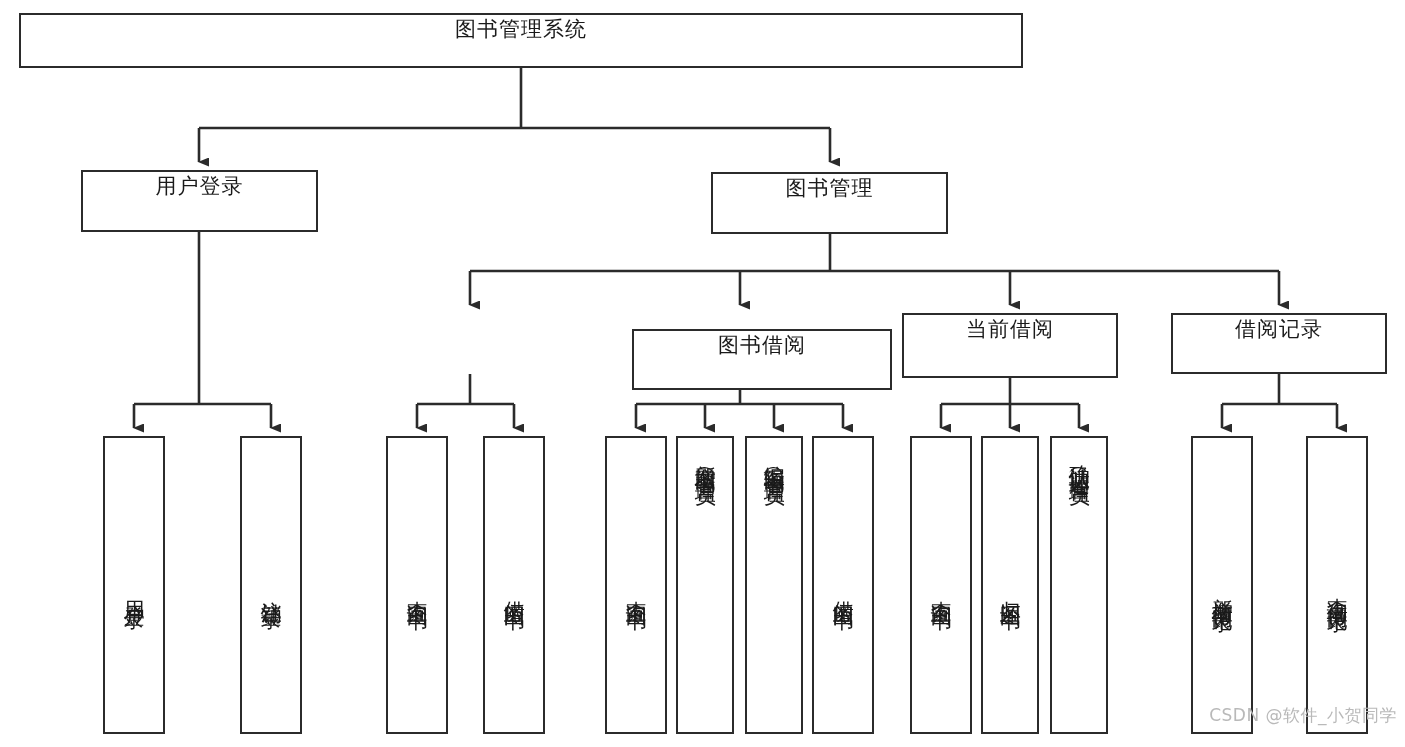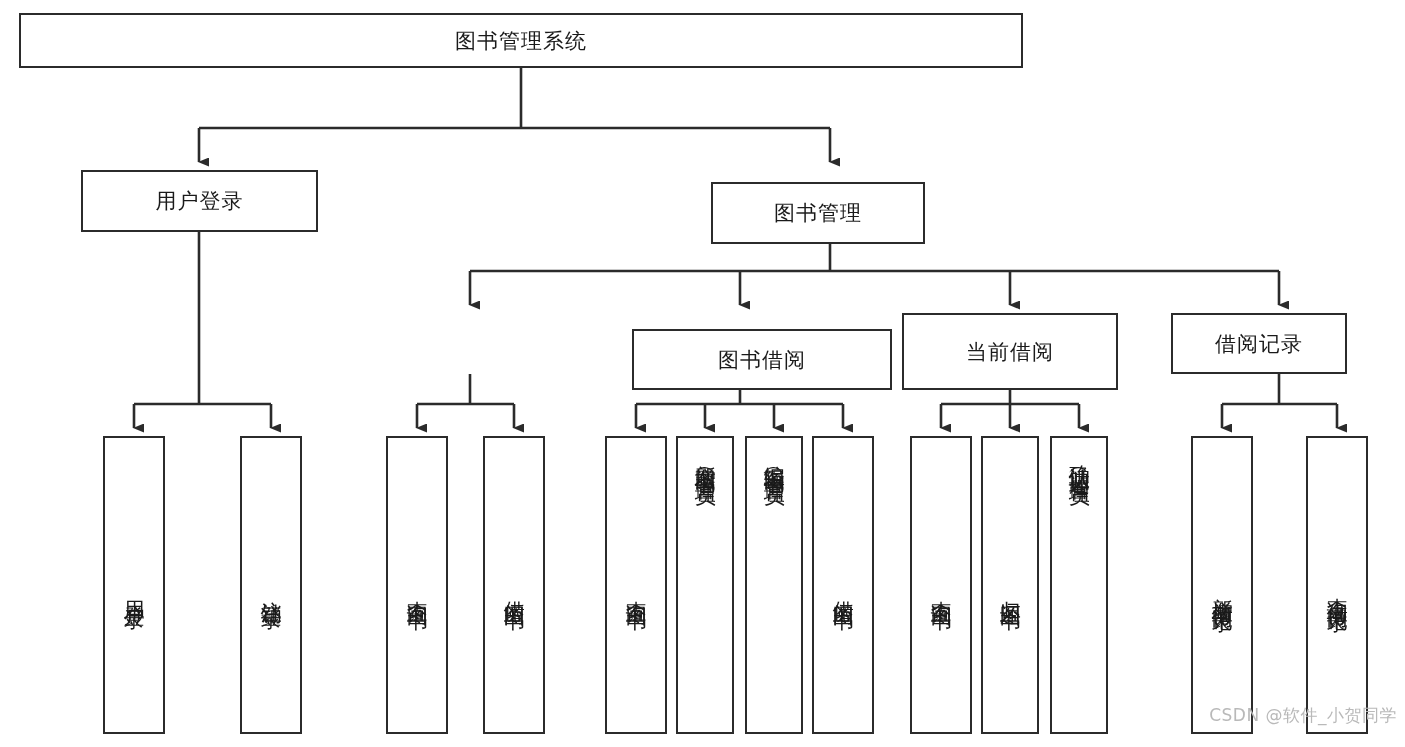--- a/index.html
+++ b/index.html
@@ -23,21 +23,21 @@
     top: 0;
     width: 1405px;
     height: 747px;
   }
   .node {
     position: absolute;
     box-sizing: border-box;
     border: 2px solid #2b2b2b;
     background: #ffffff;
     display: flex;
-    align-items: center;
+    align-items: flex-start;
     justify-content: center;
     color: #1a1a1a;
   }
   .node.h {
     font-size: 21px;
     letter-spacing: 1px;
   }
   .node.v {
     padding-top: 10px;
     align-items: flex-start;
@@ -118,31 +118,31 @@
     </g>
   </svg>
 
   <div class="node h" style="left:19px; top:13px; width:1004px; height:55px;">
     <span>图书管理系统</span>
   </div>
 
   <div class="node h" style="left:81px; top:170px; width:237px; height:62px;">
     <span>用户登录</span>
   </div>
-  <div class="node h" style="left:711px; top:182px; width:214px; height:62px;font-family:Liberation Mono, monospace;">
+  <div class="node h" style="left:711px; top:172px; width:237px; height:62px;font-family:Liberation Mono, monospace;">
     <span>图书管理</span>
   </div>
 
   <div class="node h" style="left:632px; top:329px; width:260px; height:61px;font-family:Liberation Serif, serif;">
     <span>图书借阅</span>
   </div>
-  <div class="node h" style="left:902px; top:313px; width:216px; height:77px;">
+  <div class="node h" style="left:902px; top:313px; width:216px; height:65px;">
     <span>当前借阅</span>
   </div>
-  <div class="node h" style="left:1171px; top:313px; width:176px; height:61px;">
+  <div class="node h" style="left:1171px; top:313px; width:216px; height:61px;">
     <span>借阅记录</span>
   </div>
 
   <div class="node v mid" style="left:103px; top:436px; width:62px; height:298px;">
     <span class="vtext">用户登录</span>
   </div>
   <div class="node v mid" style="left:240px; top:436px; width:62px; height:298px;">
     <span class="vtext">注销登录</span>
   </div>
 

